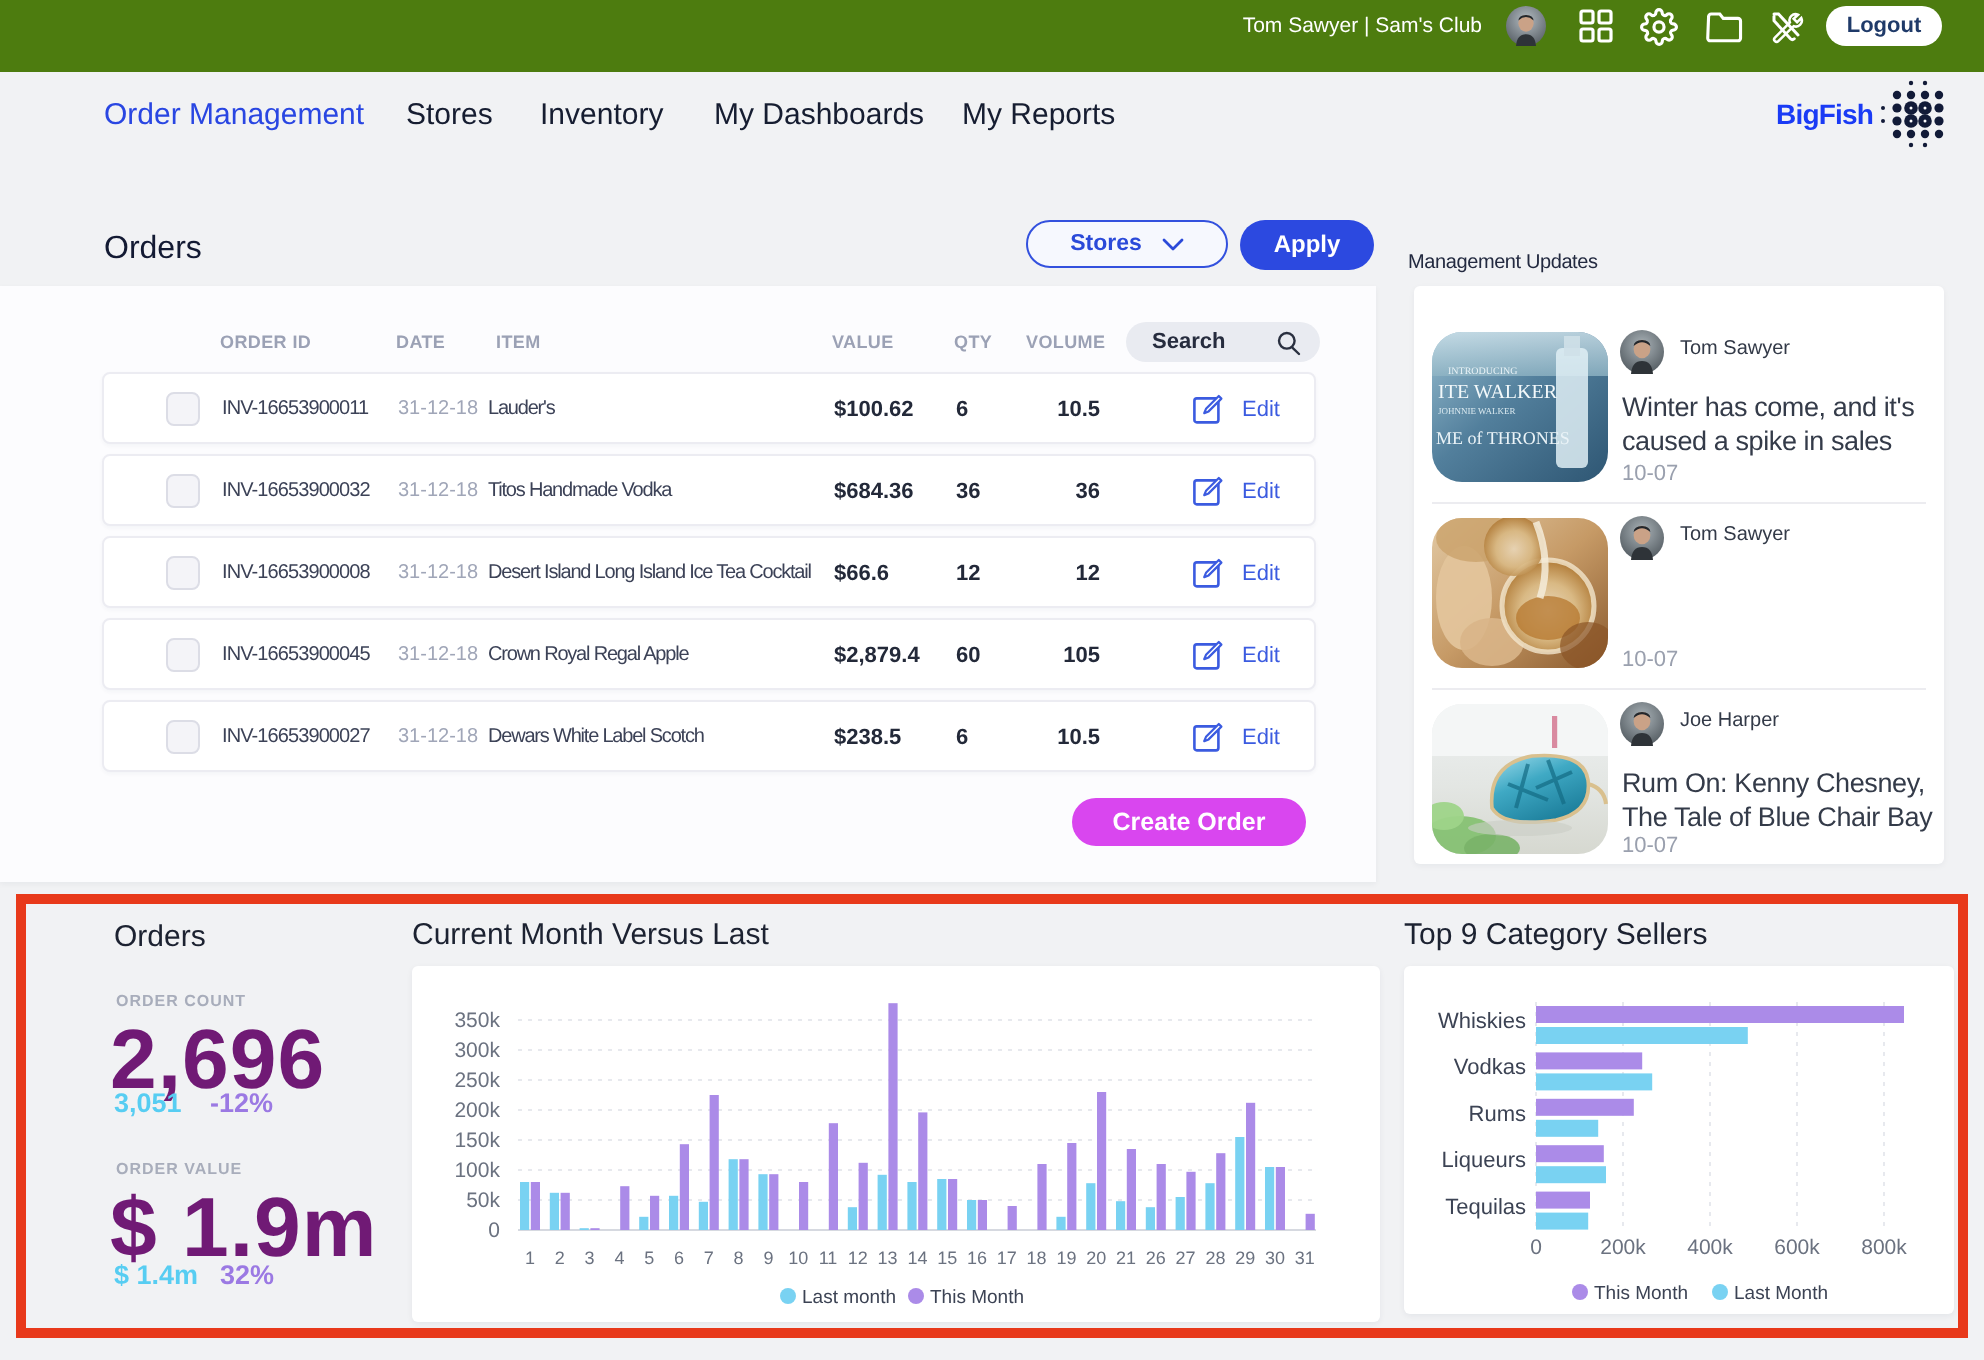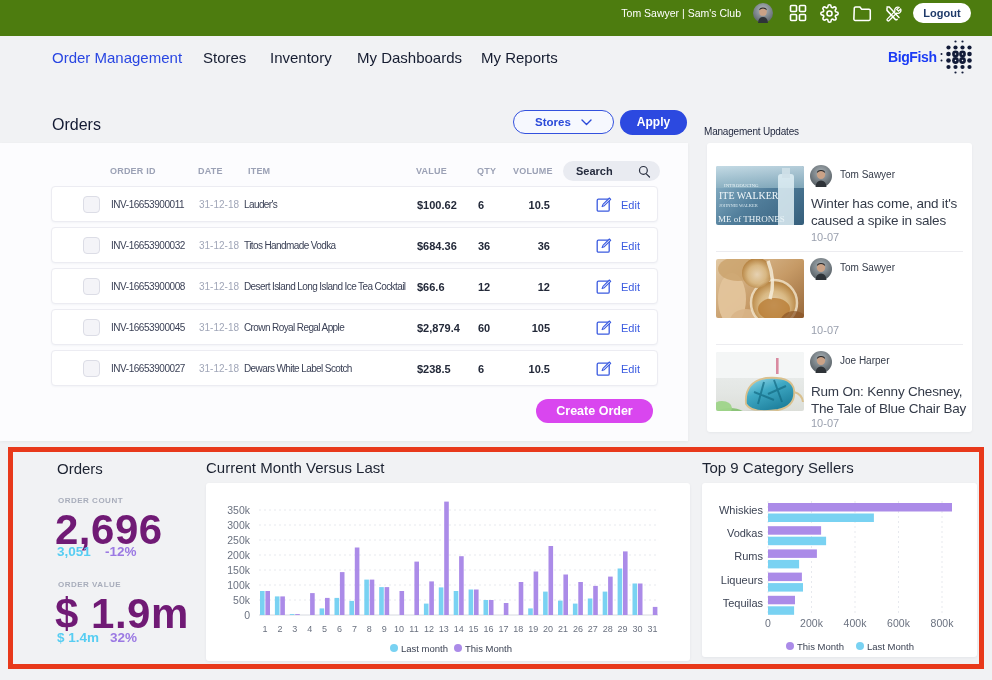--- a/index.html
+++ b/index.html
@@ -29,21 +29,21 @@
 .item { left:192px; font-size:10px; letter-spacing:-0.6px; }
 .val { left:365px; font-weight:bold; color:#232939; font-size:11px; }
 .qty { left:426px; font-weight:bold; color:#232939; font-size:11px; }
 .vol { left:440px; width:58px; text-align:right; font-weight:bold; color:#232939; font-size:11px; }
 .editic { position:absolute; left:544px; top:9px; }
 .editlb { position:absolute; left:569px; top:12px; font-size:11px; color:#3b5be0; }
 #createorder { position:absolute; left:536px; top:256px; width:117px; height:24px; border-radius:12px; background:#d946ef; color:#fff; font-size:12.5px; font-weight:bold; text-align:center; line-height:24px; }
 
 #mgmth { position:absolute; left:704px; top:126px; font-size:10px; letter-spacing:-0.2px; color:#232a40; }
 #mgmtpanel { position:absolute; left:707px; top:143px; width:265px; height:289px; background:#fff; border-radius:3px; box-shadow:0 1px 3px rgba(20,30,60,0.05); }
-.mimg { position:absolute; left:9px; width:88px; height:59px; border-radius:2px; overflow:hidden; }
+.mimg { position:absolute; left:9px; width:88px; height:75px; border-radius:15px; overflow:hidden; }
 .mav { position:absolute; left:103px; width:22px; height:22px; }
 .mname { position:absolute; left:133px; font-size:10px; color:#333a48; }
 .mhead { position:absolute; left:104px; width:172px; font-size:13.5px; line-height:16.5px; color:#343b49; letter-spacing:-0.2px; }
 .mdate { position:absolute; left:104px; font-size:11px; color:#9aa0ae; }
 .msep { position:absolute; left:9px; width:247px; height:1px; background:#ececf0; }
 
 #redbox { position:absolute; left:8px; top:447px; width:976px; height:222px; border:5px solid #e8391b; }
 #botorders { position:absolute; left:57px; top:460px; font-size:15px; color:#1c2231; }
 .capslabel { position:absolute; left:58px; font-size:8px; font-weight:bold; letter-spacing:0.5px; color:#a8adbb; }
 .bignum { position:absolute; left:55px; font-size:42px; font-weight:bold; color:#701a75; letter-spacing:0.5px; }

